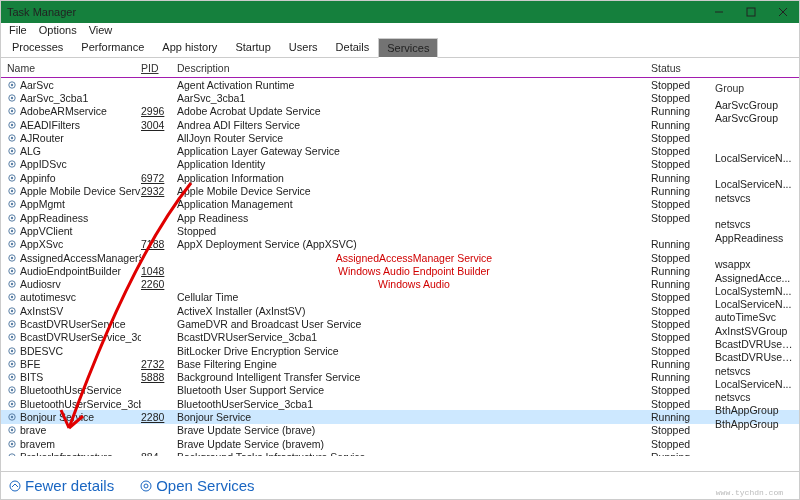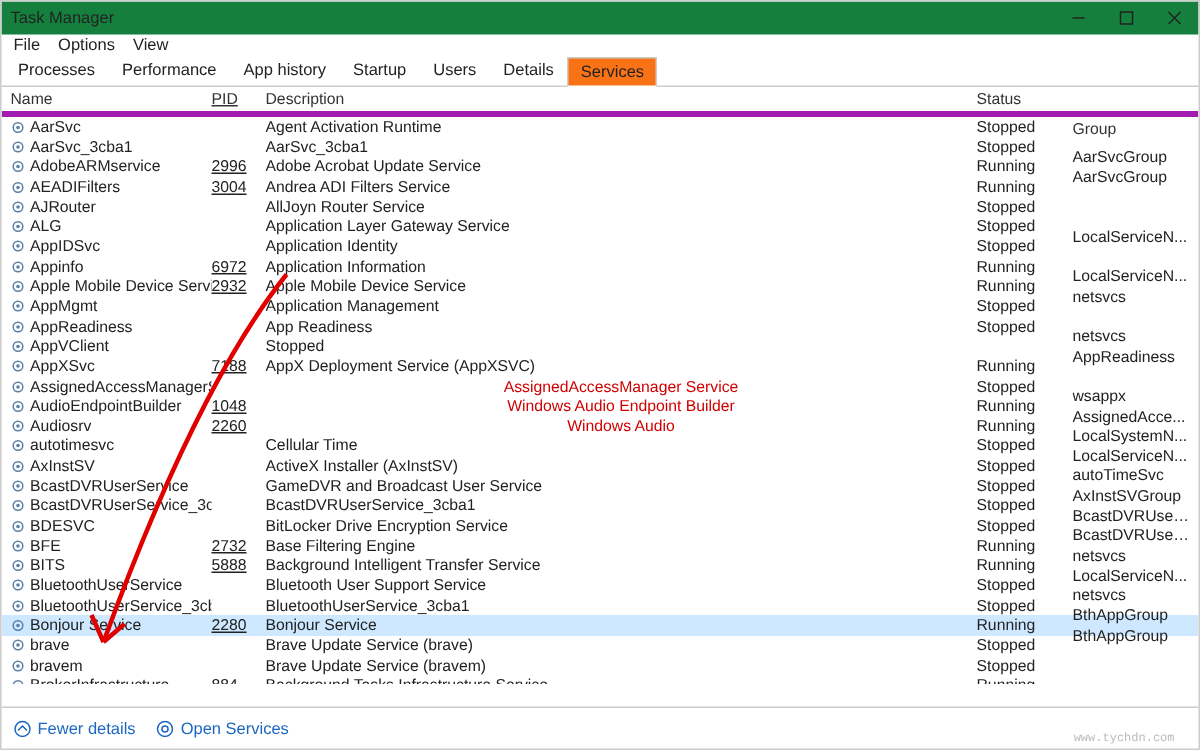--- a/index.html
+++ b/index.html
@@ -6,34 +6,34 @@
   body { font-family: "Segoe UI", Tahoma, sans-serif; font-size: 11px; color: #222; background: #fff; width: 800px; height: 500px; overflow: hidden; position: relative; border: 1px solid #ccc; }
   .titlebar { display: flex; align-items: center; height: 22px; padding: 0 0 0 6px; background: #15803d; }
   .titlebar .title { font-size: 11px; flex: 1; }
   .winbtns { display: flex; }
   .winbtn { width: 32px; height: 22px; display:flex; align-items:center; justify-content:center; color:#222; }
   .winbtn svg { width:10px; height:10px; }
   .menubar { display:flex; gap:12px; padding:1px 8px; font-size:11px; }
   .menubar span { cursor:default; }
   .tabs { display:flex; border-bottom:1px solid #ccc; padding: 0 2px; font-size:11px; }
   .tab { padding:3px 8px; border:1px solid transparent; cursor:default; }
-  .tab.active { border:1px solid #ccc; border-bottom:1px solid #fff; background:#f97316; position:relative; top:1px; }
+  .tab.active { border:1px solid #ccc; border-bottom:1px solid #fff; background:#737373; position:relative; top:1px; }
   .list { position:relative; height:398px; overflow:hidden; }
   .hdr, .row { display:flex; align-items:center; font-size:10.5px; }
-  .hdr { height:20px; border-bottom:4px solid #a21caf; color:#333; }
+  .hdr { height:20px; border-bottom:1px solid #a21caf; color:#333; }
   .row { height:13.3px; white-space:nowrap; }
   .row.sel { background:#cde8ff; }
   .c-name { width:140px; padding-left:6px; overflow:hidden; text-overflow:ellipsis; display:flex; align-items:center; gap:3px;}
   .c-pid  { width:36px; text-align:left;text-decoration:underline; }
   .c-desc { flex:1; overflow:hidden; text-overflow:ellipsis; }
   .c-stat { width:64px; }
   .c-grp  { width:84px; overflow:hidden; text-overflow:ellipsis; padding-right:6px;margin-top:40px;}
   .svc-icon svg { width:10px; height:10px; display:block; }
   .desc-red { color:#d00000;text-align:center; }
-  .footer { position:absolute; bottom:0; left:0; right:0; height:28px; border-top:1px solid #ccc; display:flex; align-items:center; gap:14px; padding:0 8px; font-size:11px; color:#222; }
+  .footer { position:absolute; bottom:0; left:0; right:0; height:28px; border-top:1px solid #ccc; display:flex; align-items:center; gap:26px; padding:0 8px; font-size:15px; color:#222; }
   .footer .link { color:#1a66c2; display:flex; align-items:center; gap:4px; }
   .footer svg { width:12px; height:12px; }
   .arrow { position:absolute; left:20px; top:120px; width:180px; height:270px; pointer-events:none; }
   .wm { position:absolute; right:16px; bottom:2px; font-size:8px; color:#bbb;font-family:Liberation Mono, monospace; }
 </style>
 </head>
 <body>
 
 <div class="titlebar">
   <span class="title">Task Manager</span>

